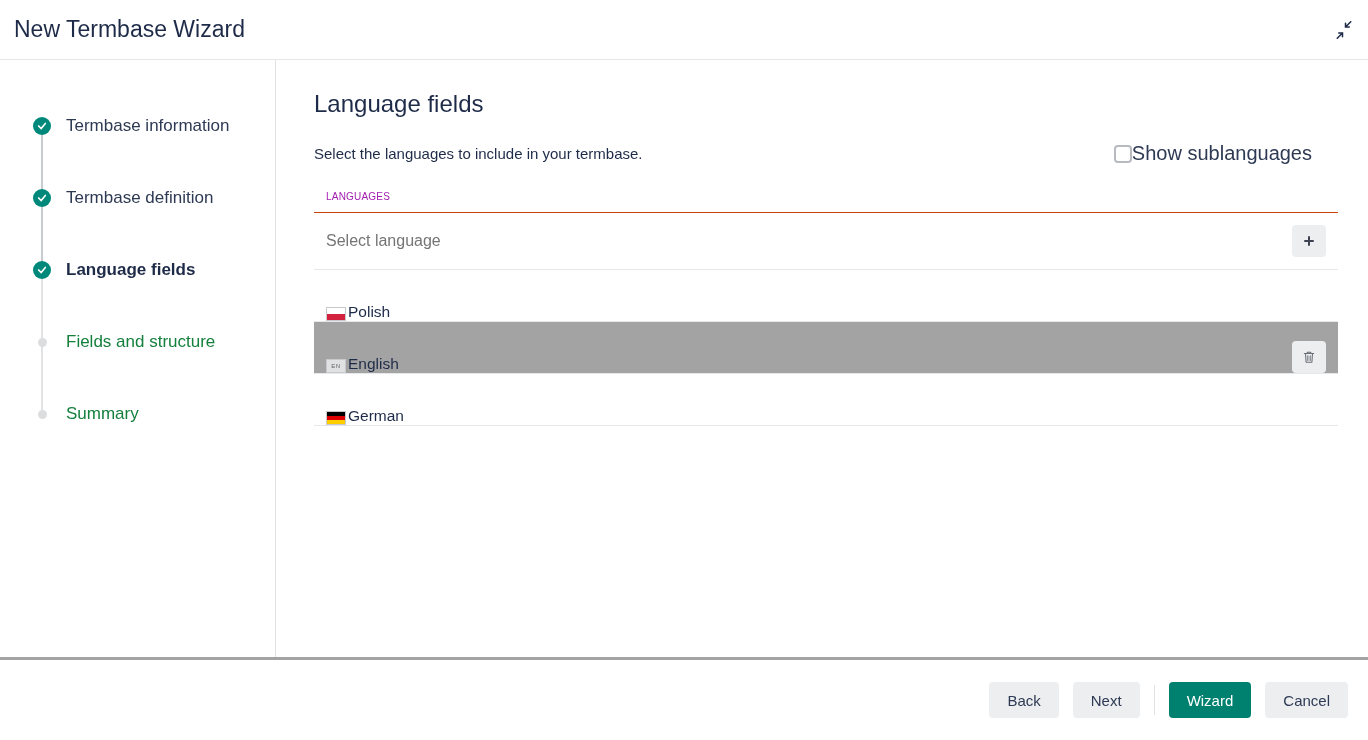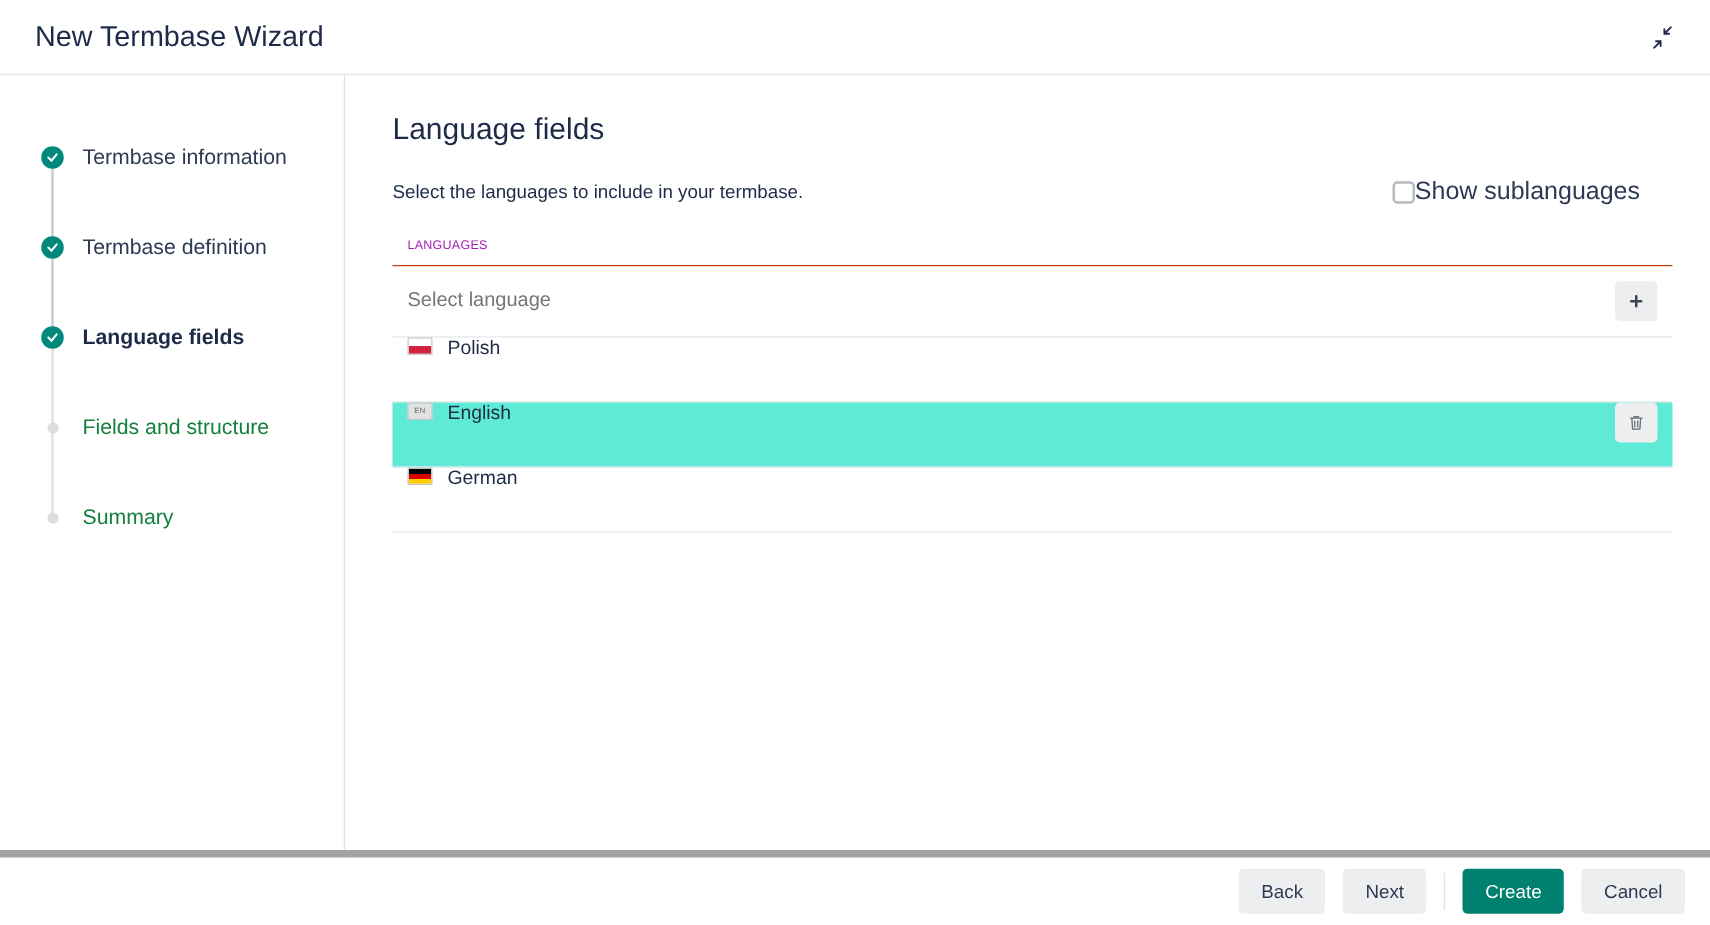--- a/index.html
+++ b/index.html
@@ -12,21 +12,21 @@
   }
   .window {
     width: 100%; height: 100%;
     display: flex;
     flex-direction: column;
   }
   .titlebar {
     height: 60px;
     display: flex;
     align-items: center;
-    padding: 0 28px;
+    padding: 0 14px;
     border-bottom: 1px solid #e6e7e9;
   }
   .titlebar-title {
     font-size: 23px;
     font-weight: 400;
     color: #1e2b48;
   }
   .titlebar-spacer { flex: 1; }
   .collapse-icon {
     width: 20px; height: 20px;
@@ -176,30 +176,30 @@
     display: flex;
     align-items: center;
     justify-content: center;
     color: #3d4251;
     font-size: 14px;
     line-height: 1;
     cursor: pointer;
   }
   .lang-row {
     display: flex;
-    align-items: flex-start;
+    align-items: flex-end;
     border-bottom: 1px solid #e6e7e9;
     height: 52px;
     padding: 0 12px;
-    gap: 12px;
+    gap: 2px;
     font-size: 15.5px;
     color: #1e2b48;
   }
   .lang-row.selected {
-    background: #5eead4;
+    background: #a3a3a3;
   }
   .flag {
     width: 20px; height: 14px;
     border: 1px solid #c7c9cc;
     display: inline-block;
     flex-shrink: 0;
   }
   .flag.poland {
     background: linear-gradient(to bottom, #fff 0 50%, #d4213d 50% 100%);
   }
@@ -222,22 +222,22 @@
     background: #eceef0;
     display: flex;
     align-items: center;
     justify-content: center;
     color: #6a6e76;
     cursor: pointer;
   }
 
   
   .footer {
-    height: 60px;
-    border-top: 6px solid #a3a3a3;
+    height: 83px;
+    border-top: 3px solid #a3a3a3;
     display: flex;
     align-items: center;
     justify-content: flex-end;
     padding: 0 20px;
     gap: 14px;
   }
   .btn {
     height: 36px;
     padding: 0 18px;
     border-radius: 4px;
@@ -383,17 +383,17 @@
           <span class="lang-name">German</span>
         </div>
       </div>
     </main>
   </div>
 
   <div class="footer">
     <button class="btn secondary">Back</button>
     <button class="btn secondary">Next</button>
     <span class="divider-vert"></span>
-    <button class="btn primary">Create</button>
+    <button class="btn primary">Wizard</button>
     <button class="btn secondary">Cancel</button>
   </div>
 
 </div>
 
 </body></html>

